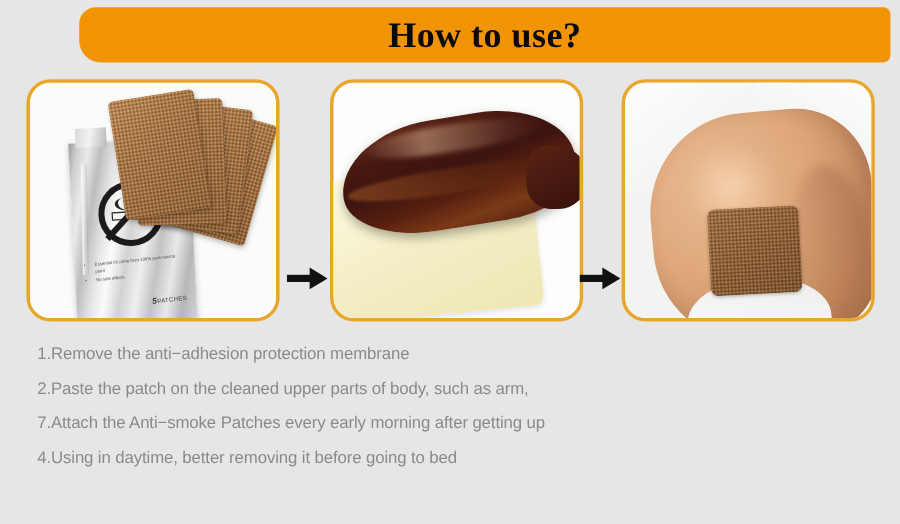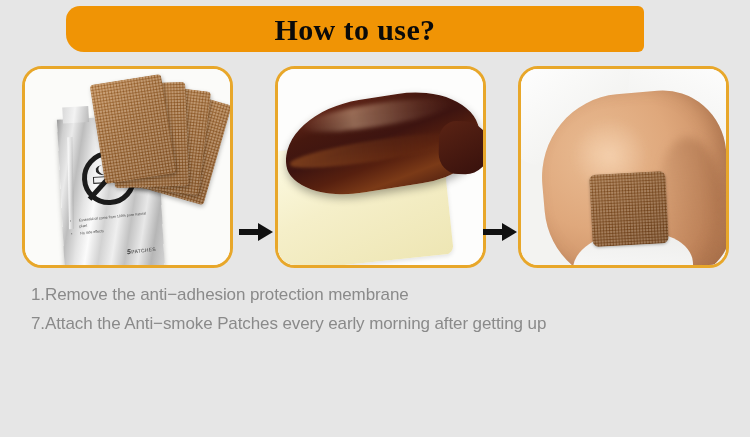--- a/index.html
+++ b/index.html
@@ -14,21 +14,21 @@
     font-family: "Liberation Sans", sans-serif;
     overflow: hidden;
     position: relative;
   }
 
   
   .banner {
     position: absolute;
     left: 66px;
     top: 6px;
-    width: 578px;
+    width: 676px;
     height: 46px;
     background: #f09405;
     border-radius: 14px 6px 6px 18px;
     display: flex;
     align-items: center;
     justify-content: center;
   }
   .banner-title {
     font-family: "Liberation Serif", "DejaVu Serif", serif;
     font-weight: bold;
@@ -358,21 +358,21 @@
 
   
   .instructions {
     position: absolute;
     left: 31px;
     top: 280px;
     width: 700px;
   }
   .instr-line {
     color: #8a8a8a;
-    font-size: 17px;
+    font-size: 14px;
     line-height: 29px;
     font-family: "Liberation Sans", sans-serif;
     white-space: pre;
     letter-spacing: -0.1px;
   }
   .instr-line.indent { padding-left: 17px; }
 </style>
 </head>
 <body>
 
@@ -454,14 +454,16 @@
       </div>
       <div class="shirt-3"></div>
       <div class="arm-patch"></div>
     </div>
   </div>
 
 </div>
 
 <div class="instructions">
   <div class="instr-line">1.Remove the anti−adhesion protection membrane</div>
+  <div class="instr-line">2.Paste the patch on the cleaned upper parts of body, such as arm,</div>
   <div class="instr-line">7.Attach the Anti−smoke Patches every early morning after getting up</div>
+  <div class="instr-line">4.Using in daytime, better removing it before going to bed</div>
 </div>
 
 </body></html>

